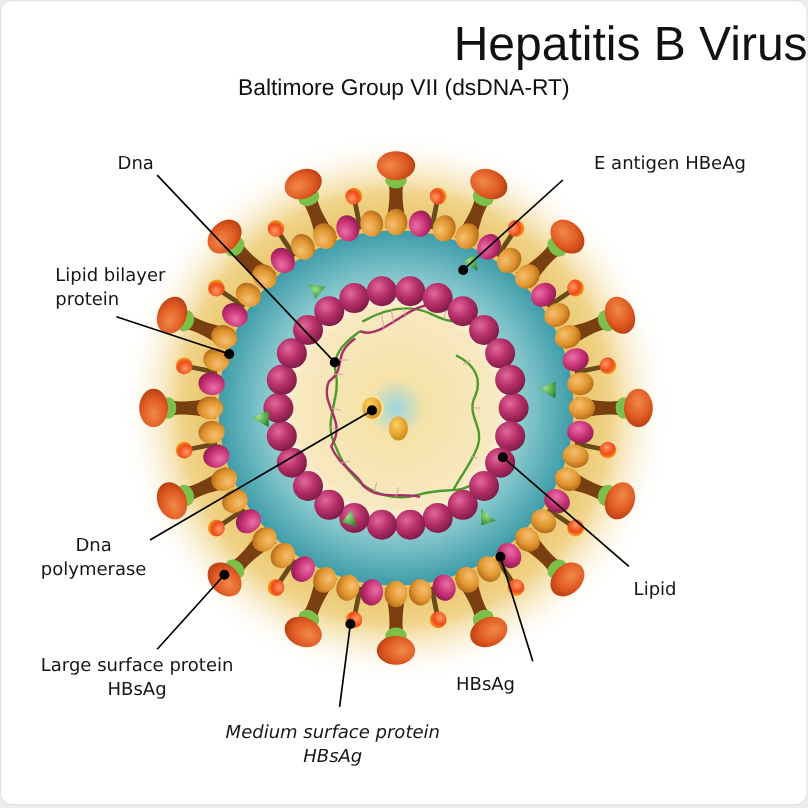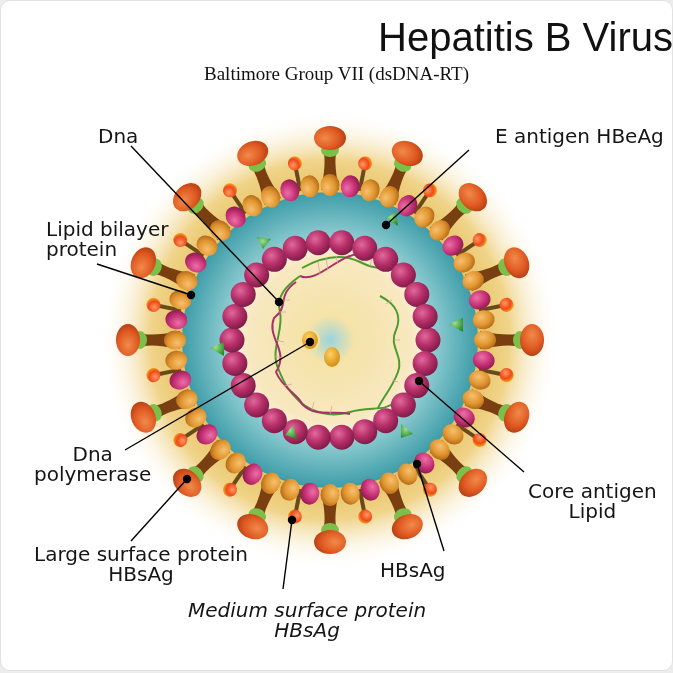--- a/index.html
+++ b/index.html
@@ -9,27 +9,27 @@
     background:#ffffff; border:1px solid #e2e2e2; border-radius:10px;
     overflow:hidden;
   }
   .title {
     position:absolute; left:0; width:673px; top:14px; text-align:right;
     font-family:Liberation Sans, sans-serif;
     font-size:40px; color:#111; line-height:46px;
   }
   .subtitle {
     position:absolute; left:0; width:673px; top:62px; text-align:center;
-    font-family:Liberation Serif, serif;
+    font-family:Liberation Sans, sans-serif;
     font-size:19px; color:#111; line-height:24px;
   }
   .label {
     position:absolute;
     font-family:"DejaVu Sans", "Liberation Sans", sans-serif;
-    font-size:20px; color:#151515; line-height:20px; text-align:center;
+    font-size:15px; color:#151515; line-height:20px; text-align:center;
     white-space:nowrap;
   }
   .label.left { text-align:left; }
   svg.diagram { position:absolute; left:0; top:0; }
 </style>
 </head>
 <body>
 
 <div class="frame"></div>
 
@@ -483,21 +483,20 @@
 <div class="label" style="left:495px; top:126px;"><span>E antigen HBeAg</span></div>
 <div class="label left" style="left:34px; top:219px;margin-left:12px;">
   <div>Lipid bilayer</div>
   <div>protein</div>
 </div>
 <div class="label" style="left:34px; top:444px;">
   <div>Dna</div>
   <div>polymerase</div>
 </div>
 <div class="label" style="left:528px; top:481px;">
-  <div>Core antigen</div>
   <div>Lipid</div>
 </div>
 <div class="label" style="left:34px; top:544px;">
   <div>Large surface protein</div>
   <div>HBsAg</div>
 </div>
 <div class="label" style="left:380px; top:560px;">
   <div>HBsAg</div>
 </div>
 <div class="label" style="left:188px; top:600px;font-style:italic;">

